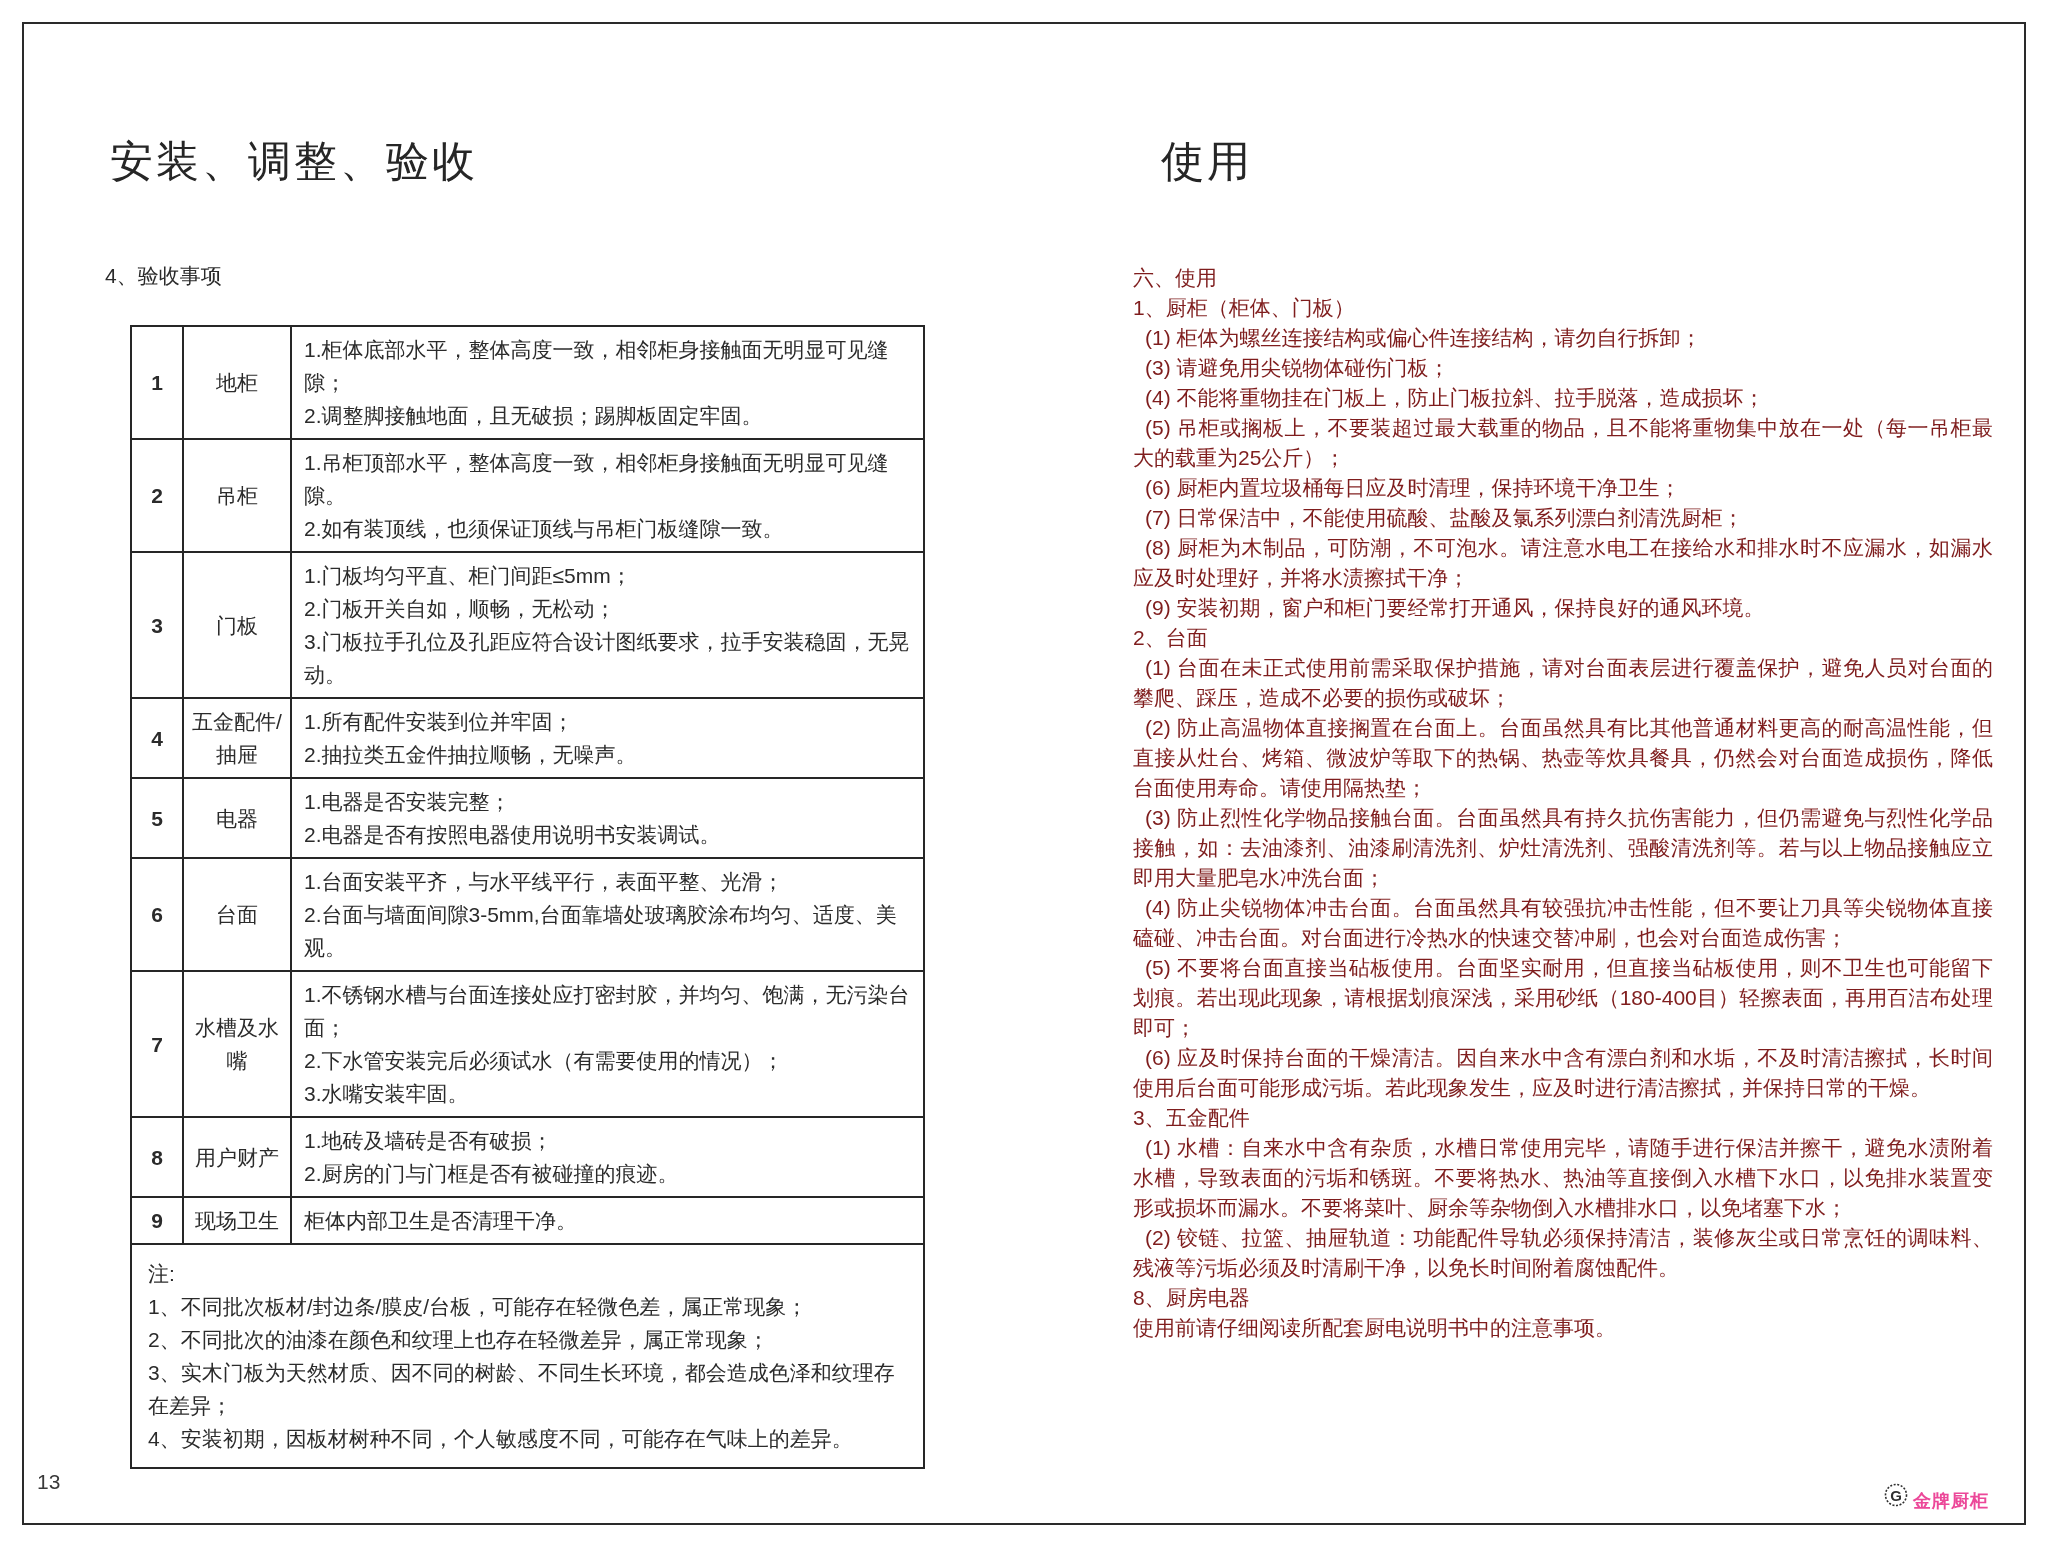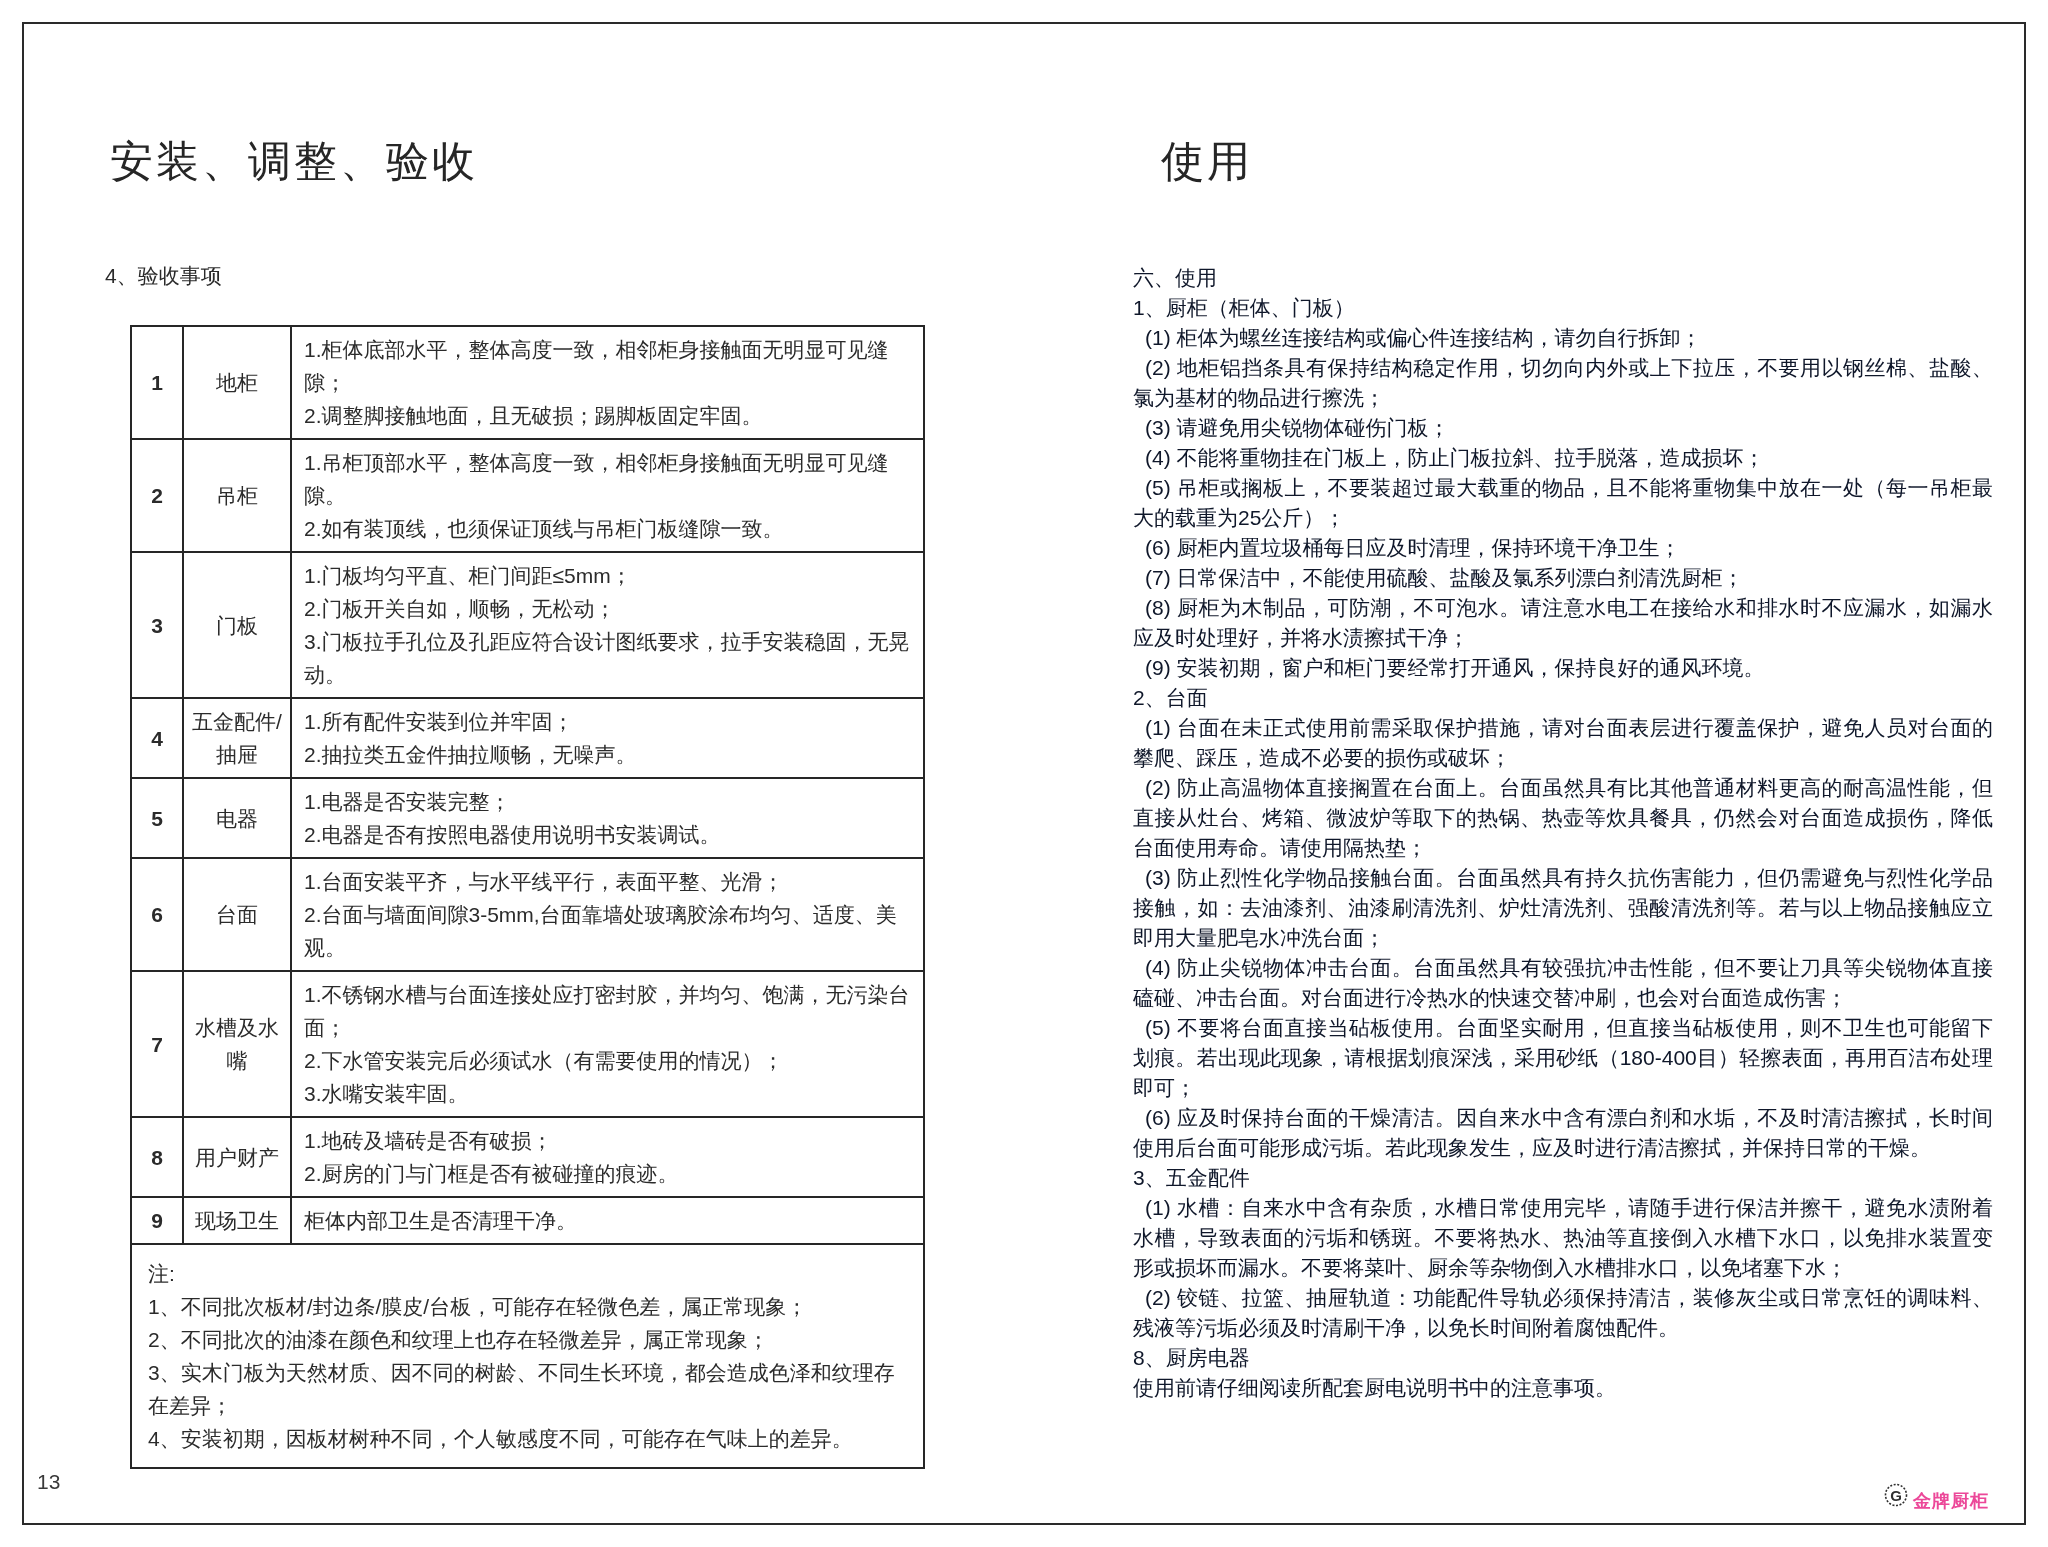--- a/index.html
+++ b/index.html
@@ -73,21 +73,21 @@
     line-height:33px;
   }
   .std-line,.note-line{display:block;}
   
   .usage-col{
     position:absolute;
     left:1133px;top:263px;
     width:860px;
     font-size:21px;
     line-height:30px;
-    color:#0f172a;
+    color:#7f1d1d;
   }
   .usage-heading{margin:0 0 14px 0;}
   .block-heading{margin:14px 0 0 0;}
   .usage-col p{
     margin:0;
     text-align:justify;
     text-indent:12px;
   }
   .usage-col p.no-indent{text-indent:0;}
   
@@ -217,21 +217,20 @@
 
   <div class="page-number">13</div>
 
   <h1 class="page-title title-right">使用</h1>
 
   <div class="usage-col">
     <p class="no-indent usage-heading">六、使用</p>
 
     <p class="no-indent block-heading">1、厨柜（柜体、门板）</p>
     <p>(1)  柜体为螺丝连接结构或偏心件连接结构，请勿自行拆卸；</p>
-    <p>(2)  地柜铝挡条具有保持结构稳定作用，切勿向内外或上下拉压，不要用以钢丝棉、盐酸、氯为基材的物品进行擦洗；</p>
     <p>(3)  请避免用尖锐物体碰伤门板；</p>
     <p>(4)  不能将重物挂在门板上，防止门板拉斜、拉手脱落，造成损坏；</p>
     <p>(5)  吊柜或搁板上，不要装超过最大载重的物品，且不能将重物集中放在一处（每一吊柜最大的载重为25公斤）；</p>
     <p>(6)  厨柜内置垃圾桶每日应及时清理，保持环境干净卫生；</p>
     <p>(7)  日常保洁中，不能使用硫酸、盐酸及氯系列漂白剂清洗厨柜；</p>
     <p>(8)  厨柜为木制品，可防潮，不可泡水。请注意水电工在接给水和排水时不应漏水，如漏水应及时处理好，并将水渍擦拭干净；</p>
     <p>(9)  安装初期，窗户和柜门要经常打开通风，保持良好的通风环境。</p>
 
     <p class="no-indent block-heading">2、台面</p>
     <p>(1)  台面在未正式使用前需采取保护措施，请对台面表层进行覆盖保护，避免人员对台面的攀爬、踩压，造成不必要的损伤或破坏；</p>

